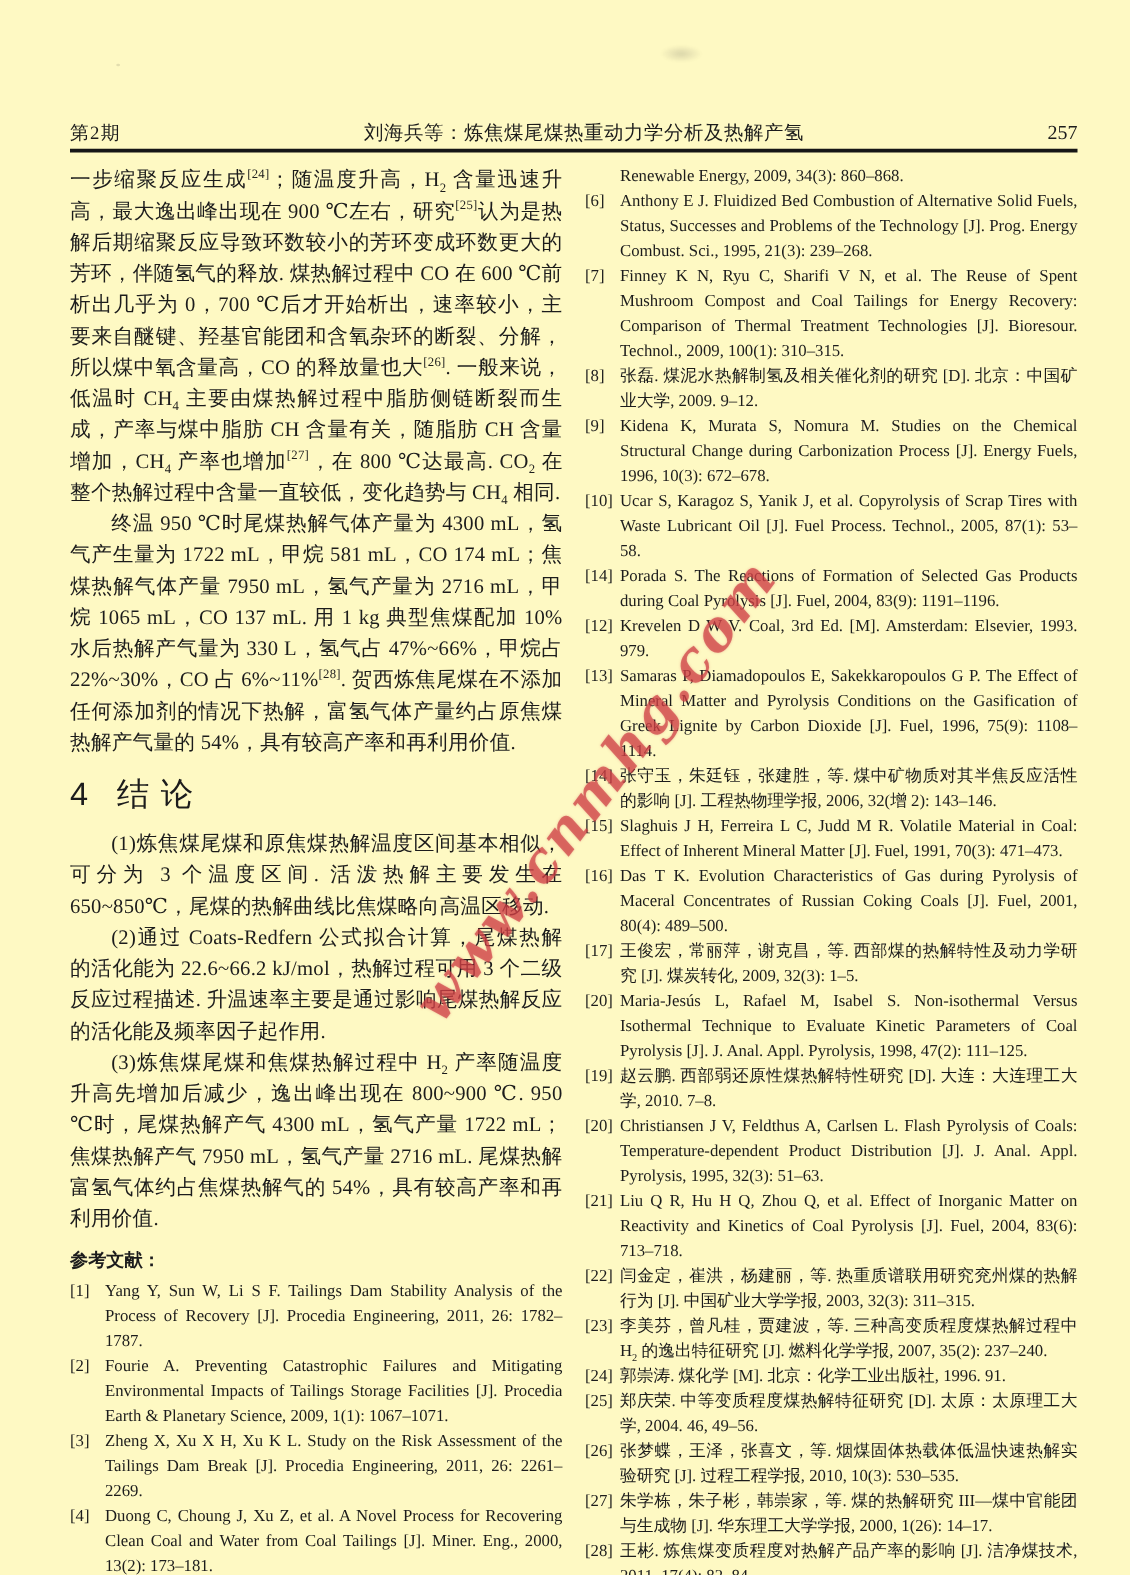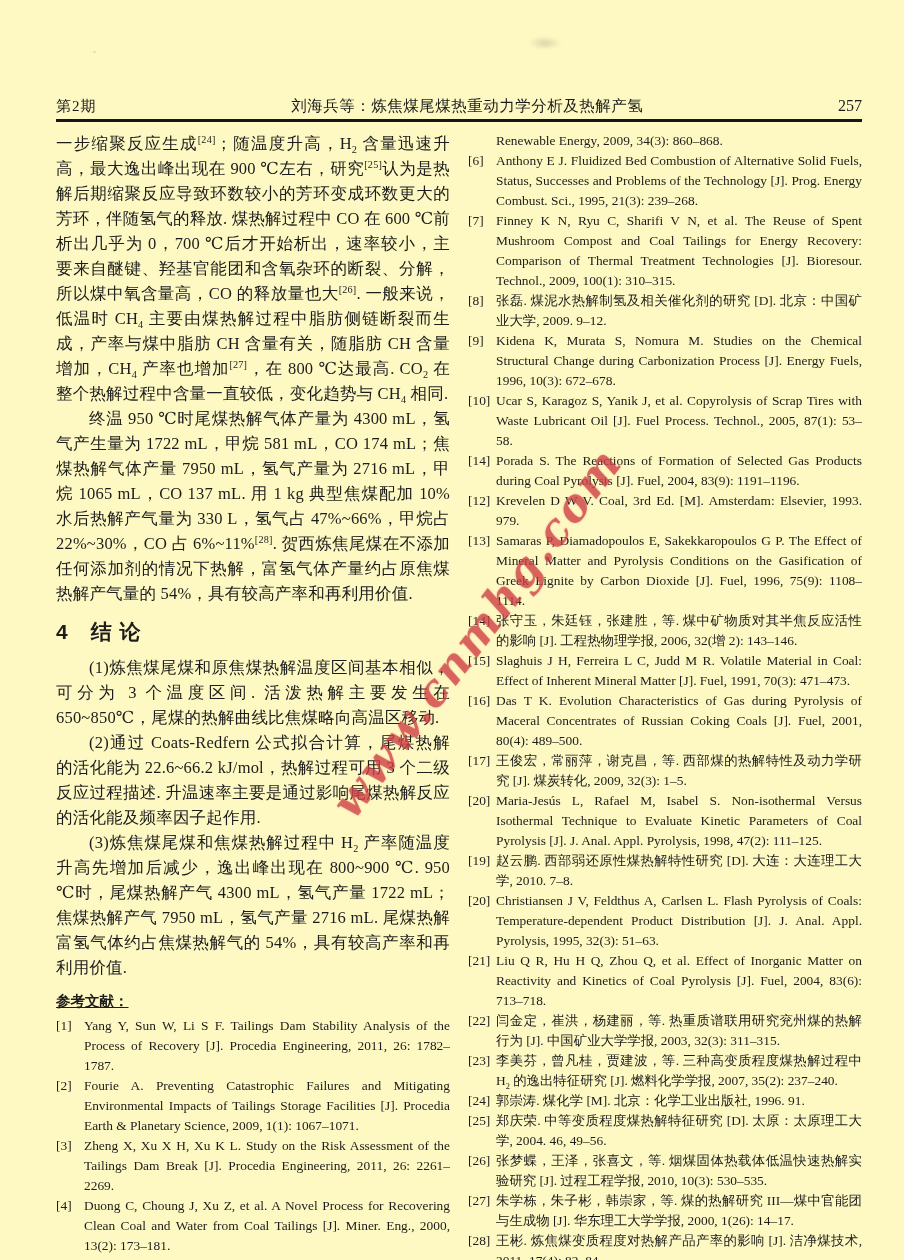--- a/index.html
+++ b/index.html
@@ -31,27 +31,27 @@
   .body {
     margin:0; font-size:16.5px; line-height:25px; text-align:justify;
     letter-spacing:0.2px;
   }
   .indent { text-indent:2em; }
   sup { font-size:62%; vertical-align:super; line-height:0; }
   sub { font-size:62%; vertical-align:sub;  line-height:0; }
   
   .section-heading {
     margin:12px 0 9px 0; font-family:"Liberation Sans","DejaVu Sans",sans-serif;
-    font-weight:700; font-size:21px; letter-spacing:1px;
+    font-weight:400; font-size:26px; letter-spacing:1px;
   }
   .section-heading .sec-no { margin-right:22px; }
   
   .refs-heading {
     margin:12px 0 5px 0; font-family:"Liberation Sans","DejaVu Sans",sans-serif;
-    font-weight:700; font-size:14.5px;text-decoration:underline;
+    font-weight:700; font-size:14.5px;
   }
   .ref-list { margin:0; }
   .ref {
     position:relative; padding-left:28px; font-size:13.4px; line-height:20px;
     text-align:justify;
   }
   .ref-num { position:absolute; left:0; top:0; }
   .cont-line { padding-left:28px; font-size:13.4px; line-height:20px; }
   
   .watermark {

